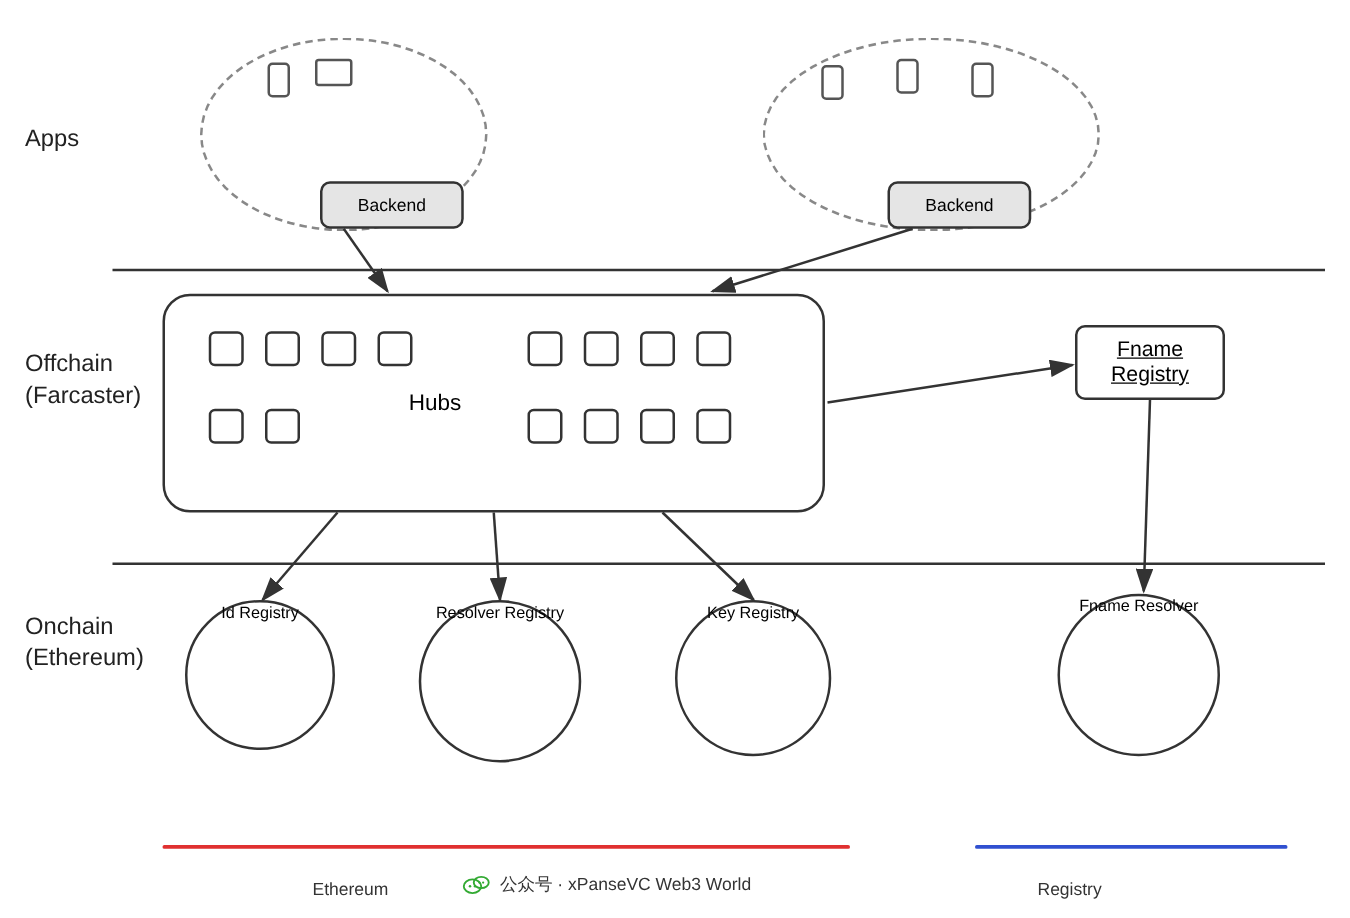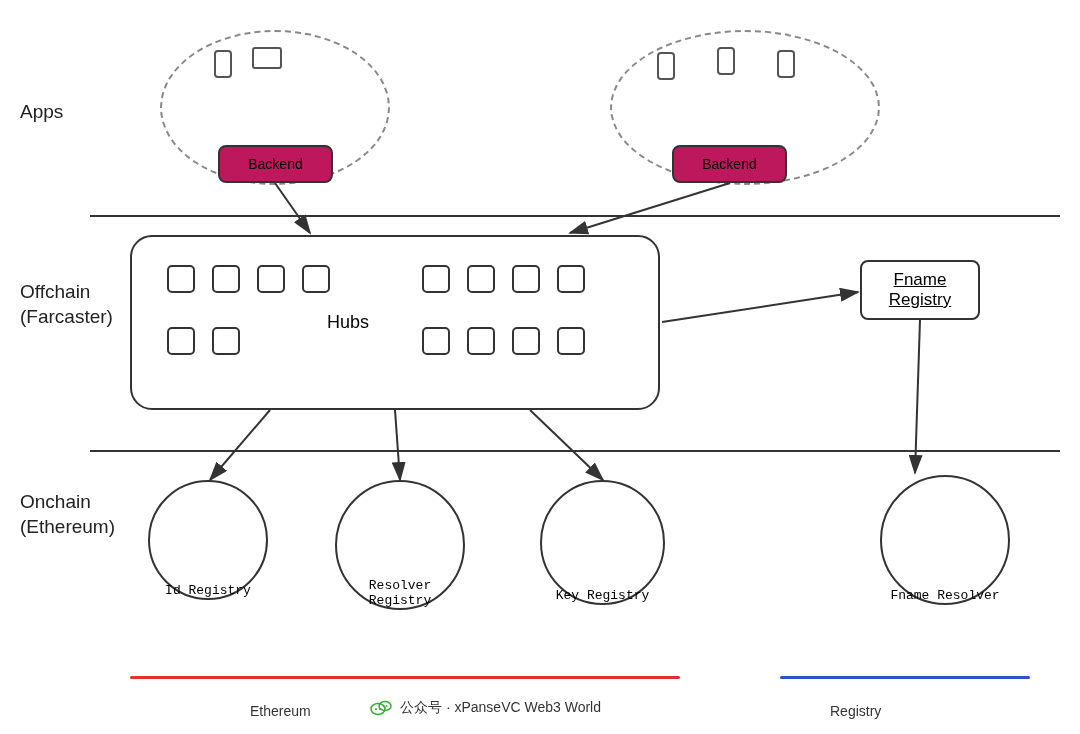--- a/index.html
+++ b/index.html
@@ -42,26 +42,27 @@
       position: absolute;
       border: 2px dashed #888;
       border-radius: 50%;
     }
 
     
     .box {
       position: absolute;
       border: 2px solid #333;
       border-radius: 8px;
-      background: #be185d;
+      background: #e5e5e5;
       display: flex;
       align-items: center;
       justify-content: center;
       font-size: 14px;
       text-align: center;
+      margin-left: 38px;
     }
 
     
     .hubs-container {
       position: absolute;
       border: 2.5px solid #333;
       border-radius: 22px;
       background: #fff;
     }
 
@@ -75,25 +76,24 @@
       background: #fff;
     }
 
     
     .circle-node {
       position: absolute;
       border: 2.5px solid #333;
       border-radius: 50%;
       background: #fff;
       display: flex;
-      align-items: flex-end;
+      align-items: flex-start;
       justify-content: center;
       font-size: 13px;
       text-align: center;
-      font-family: Liberation Mono, monospace;
     }
 
     
     .arrows-svg {
       position: absolute;
       top: 0; left: 0;
       width: 1080px;
       height: 734px;
       pointer-events: none;
     }
@@ -225,21 +225,21 @@
   <div class="circle-node" style="left:335px; top:480px; width:130px; height:130px;">
     <span>Resolver
 Registry</span>
   </div>
 
   <div class="circle-node" style="left:540px; top:480px; width:125px; height:125px;">
     <span>Key
 Registry</span>
   </div>
 
-  <div class="circle-node" style="left:880px; top:475px; width:130px; height:130px;">
+  <div class="circle-node" style="left:846px; top:475px; width:130px; height:130px;">
     <span>Fname
 Resolver</span>
   </div>
 
   <svg class="arrows-svg">
     <defs>
       <marker id="arrowhead" markerWidth="10" markerHeight="7" refX="9" refY="3.5" orient="auto">
         <polygon points="0 0, 10 3.5, 0 7" fill="#333"></polygon>
       </marker>
     </defs>

